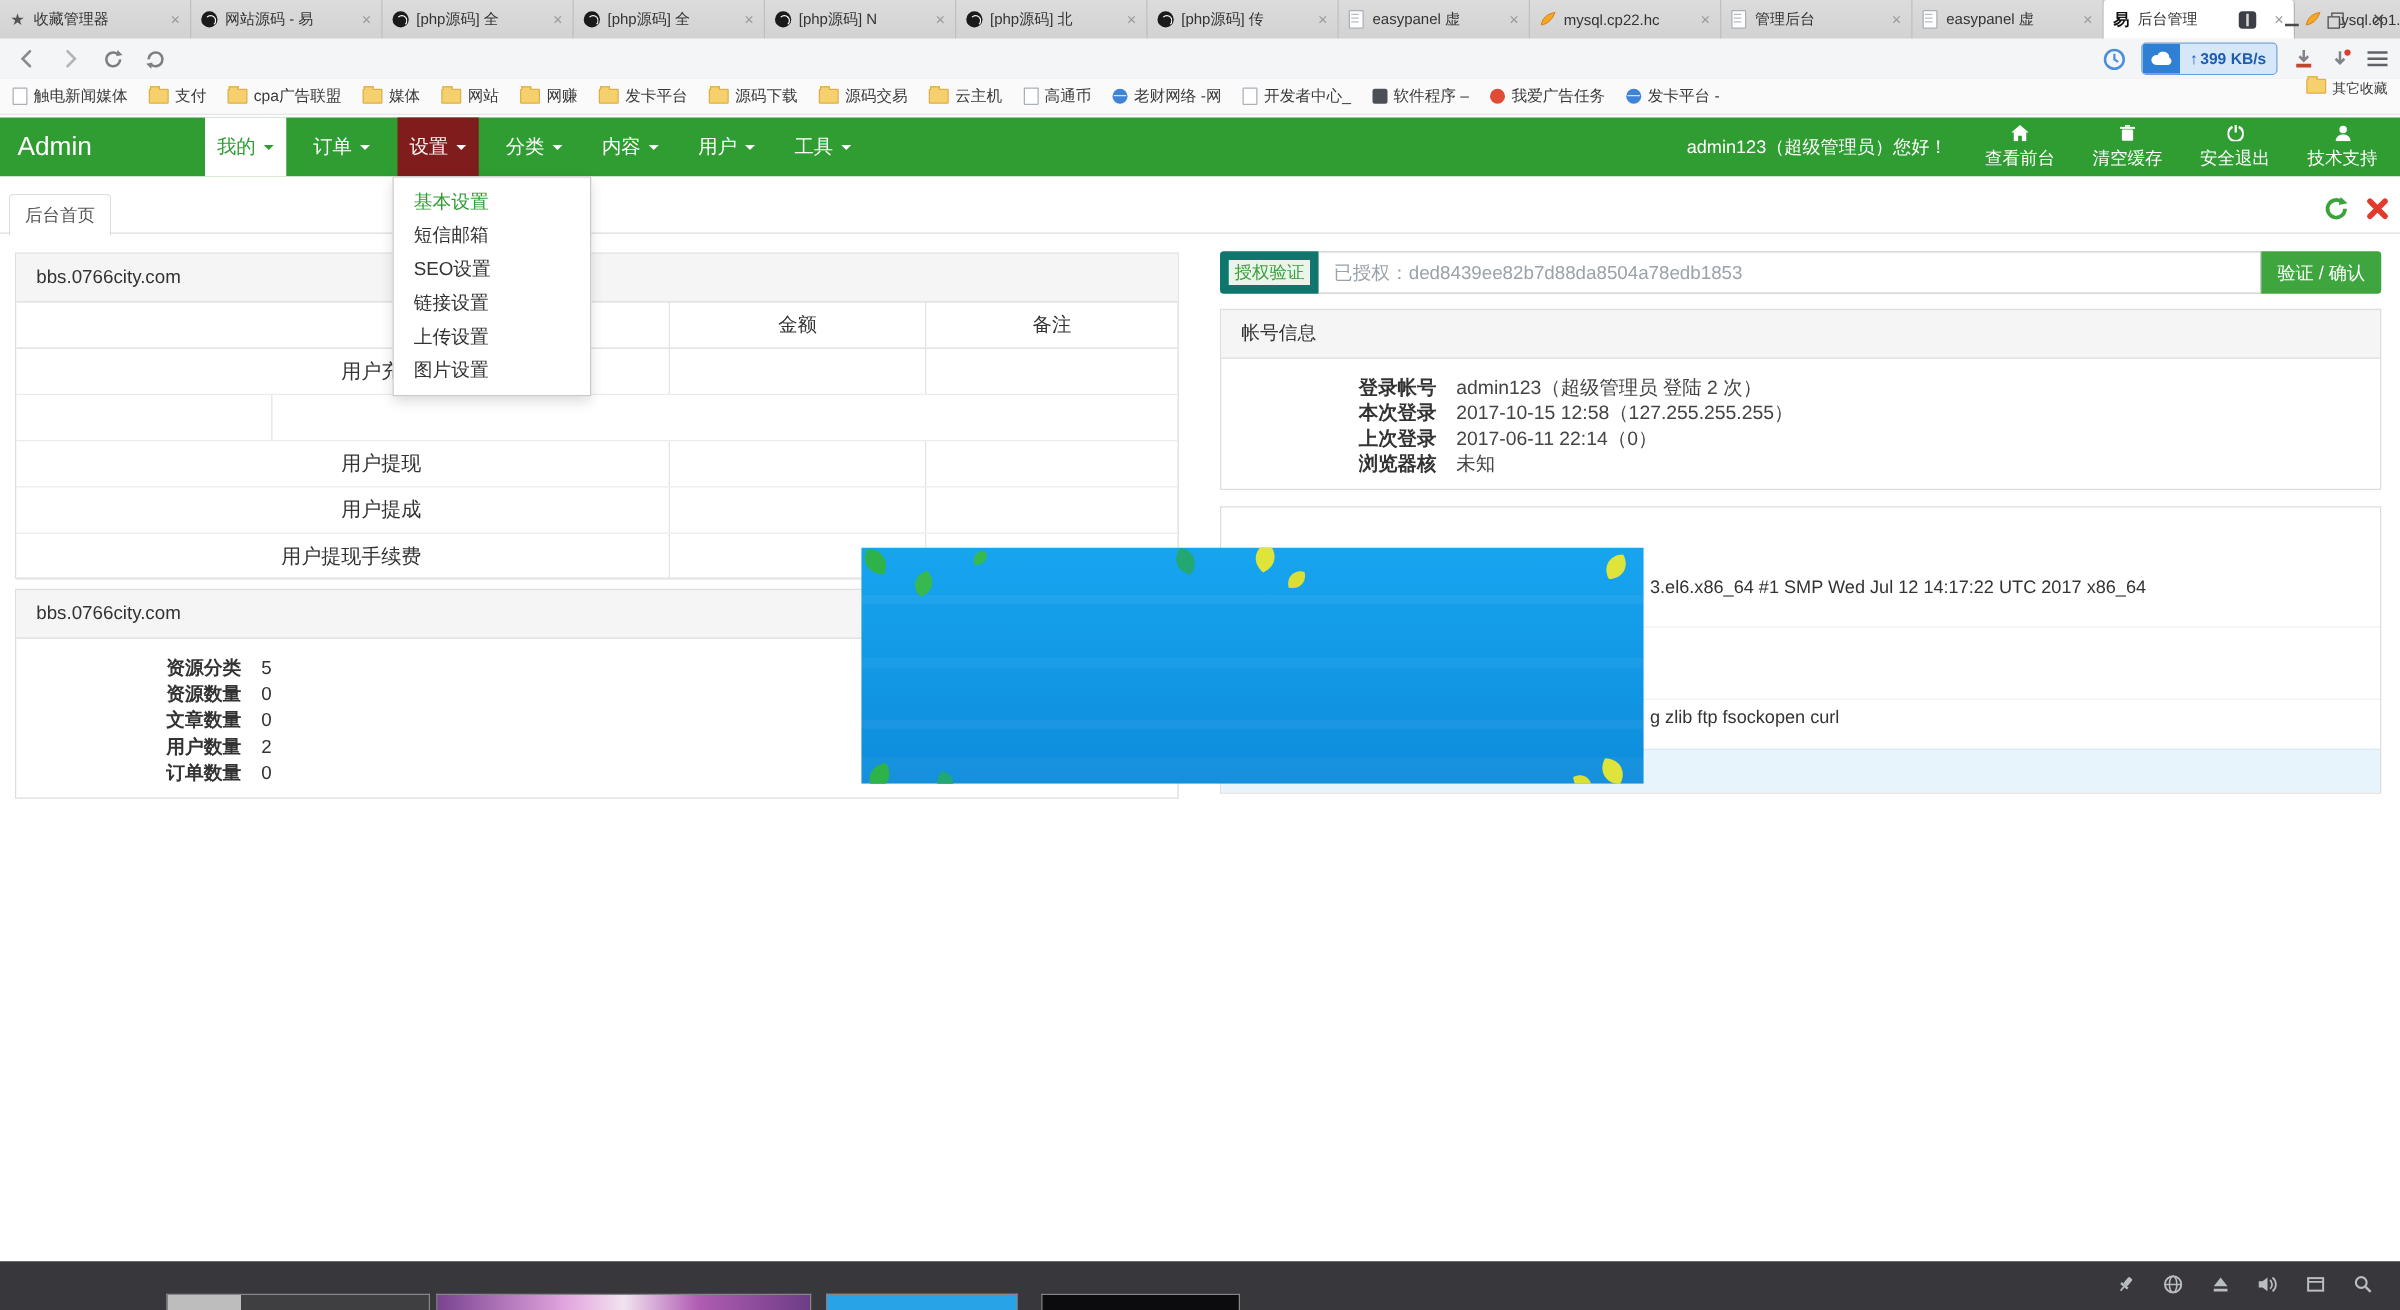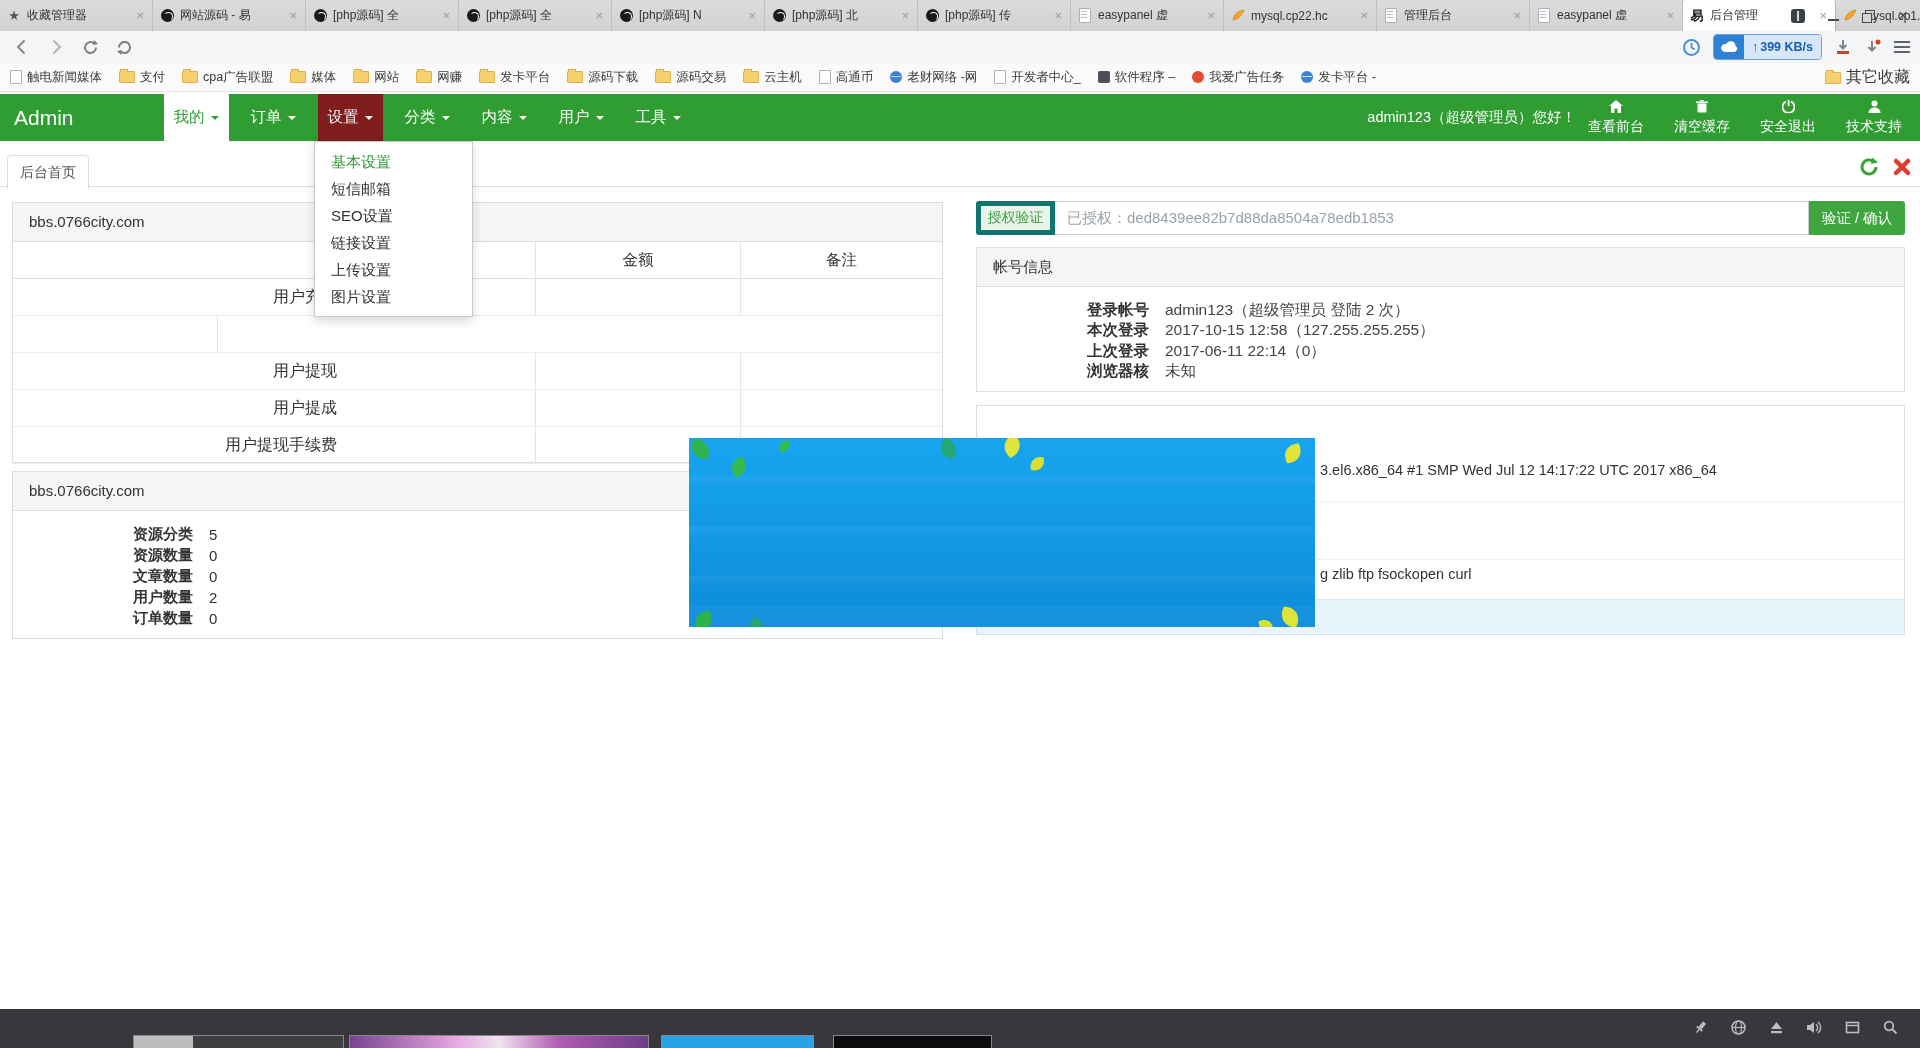--- a/index.html
+++ b/index.html
@@ -58,33 +58,33 @@
   #bookmarksbar{position:absolute;left:0;top:63px;width:1920px;height:29px;background:#fafafa;
     border-bottom:1px solid #e5e5e5;display:flex;align-items:center;padding-left:10px;box-sizing:border-box;}
   .bm{display:flex;align-items:center;gap:5px;font-size:12.5px;color:#3a3a3a;margin-right:17px;white-space:nowrap;}
   .bm-folder{width:14px;height:10px;background:#f6d06d;border:1px solid #ddb04a;border-radius:1px;position:relative;}
   .bm-folder::before{content:"";position:absolute;left:0;top:-3px;width:6px;height:2px;background:#f6d06d;border:1px solid #ddb04a;border-bottom:none;}
   .bm-page{width:10px;height:12px;background:#fff;border:1px solid #a9b0b8;border-radius:1px;}
   .bm-globe{width:12px;height:12px;border-radius:50%;background:#3f83d6;position:relative;}
   .bm-globe::after{content:"";position:absolute;left:1px;top:5px;width:10px;height:1px;background:#cfe2f7;}
   .bm-dark{width:12px;height:12px;background:#4c4f55;border-radius:2px;}
   .bm-red{width:12px;height:12px;background:#e04b35;border-radius:50%;}
-  .bm-overflow{position:absolute;right:10px;top:0;height:29px;display:flex;align-items:center;gap:5px;
-    font-size:16px;color:#3a3a3a;}
+  .bm-overflow{position:absolute;right:10px;top:0;height:29px;display:flex;gap:5px;
+    font-size:11px;color:#3a3a3a;}
   
   #navbar{position:absolute;left:0;top:94px;width:1920px;height:47px;background:#2f9d32;display:flex;align-items:stretch;}
   .brand{color:#fff;font-size:21px;line-height:47px;padding-left:14px;}
   #nav-menu{display:flex;margin-left:90px;}
   .nav-item{display:flex;align-items:center;gap:6px;padding:0 10px;margin-right:12px;
     color:#fff;font-size:15.5px;cursor:pointer;}
   .nav-item .caret{width:0;height:0;border:4px solid transparent;border-top-color:#fff;margin-top:4px;}
   .nav-item.active{background:#fff;color:#2f9d32;}
   .nav-item.active .caret{border-top-color:#2f9d32;}
   .nav-item.open{background:#7f1d1d;color:rgba(255,255,255,0.95);}
-  .nav-right{margin-left:auto;display:flex;align-items:center;gap:12px;padding-right:18px;}
+  .nav-right{margin-left:auto;display:flex;align-items:center;gap:30px;padding-right:18px;}
   .greeting{color:#fff;font-size:14.5px;}
   .nav-link{display:flex;align-items:center;gap:5px;color:#fff;font-size:14px;cursor:pointer;flex-direction:column;}
   
   #settings-menu{position:absolute;left:314px;top:141px;width:157px;background:#fff;
     border:1px solid #c9c9c9;box-shadow:0 4px 10px rgba(0,0,0,0.15);padding:6px 0;z-index:40;}
   .menu-item{height:27px;line-height:27px;padding-left:16px;font-size:15px;color:#333;cursor:pointer;}
   .menu-item.first{color:#2f9d32;}
   
   .page-tab{position:absolute;left:7px;top:155px;width:80px;height:32px;background:#fff;
     border:1px solid #ddd;border-bottom:1px solid #fff;border-radius:4px 4px 0 0;
@@ -103,21 +103,21 @@
   .t-c2{width:205px;box-sizing:border-box;border-right:1px solid #e4e4e4;display:flex;align-items:center;justify-content:center;
     font-size:15.5px;color:#333;}
   .t-c3{flex:1;display:flex;align-items:center;justify-content:center;font-size:15.5px;color:#333;}
   #stats-panel{left:12px;top:471px;width:931px;height:168px;}
   #stats-body{padding-top:13px;}
   .s-row{display:flex;height:21px;align-items:center;font-size:15px;}
   .s-label{width:180px;text-align:right;font-weight:bold;color:#333;}
   .s-value{margin-left:16px;color:#333;}
   
   #auth-row{position:absolute;left:976px;top:201px;width:929px;height:34px;display:flex;z-index:2;}
-  .auth-label{width:79px;box-sizing:border-box;border:5px solid #0f766e;background:#e9f5e9;color:#3e9e41;
+  .auth-label{width:79px;box-sizing:border-box;border:7px solid #0f766e;background:#e9f5e9;color:#3e9e41;
     font-size:14px;display:flex;align-items:center;justify-content:center;border-radius:3px 0 0 3px;}
   .auth-input{flex:1;border:1px solid #ccc;border-left:none;background:#fff;color:#9aa2aa;
     font-size:15px;padding-left:12px;outline:none;font-family:inherit;}
   .auth-btn{width:96px;border:none;background:#3fa53f;color:#fff;font-size:14.5px;
     border-radius:0 3px 3px 0;cursor:pointer;font-family:inherit;}
   
   #account-panel{left:976px;top:247px;width:929px;height:145px;}
   #account-body{padding-top:13px;}
   .a-row{display:flex;height:20.5px;align-items:center;font-size:15.5px;}
   .a-label{width:172px;text-align:right;font-weight:bold;color:#333;}

